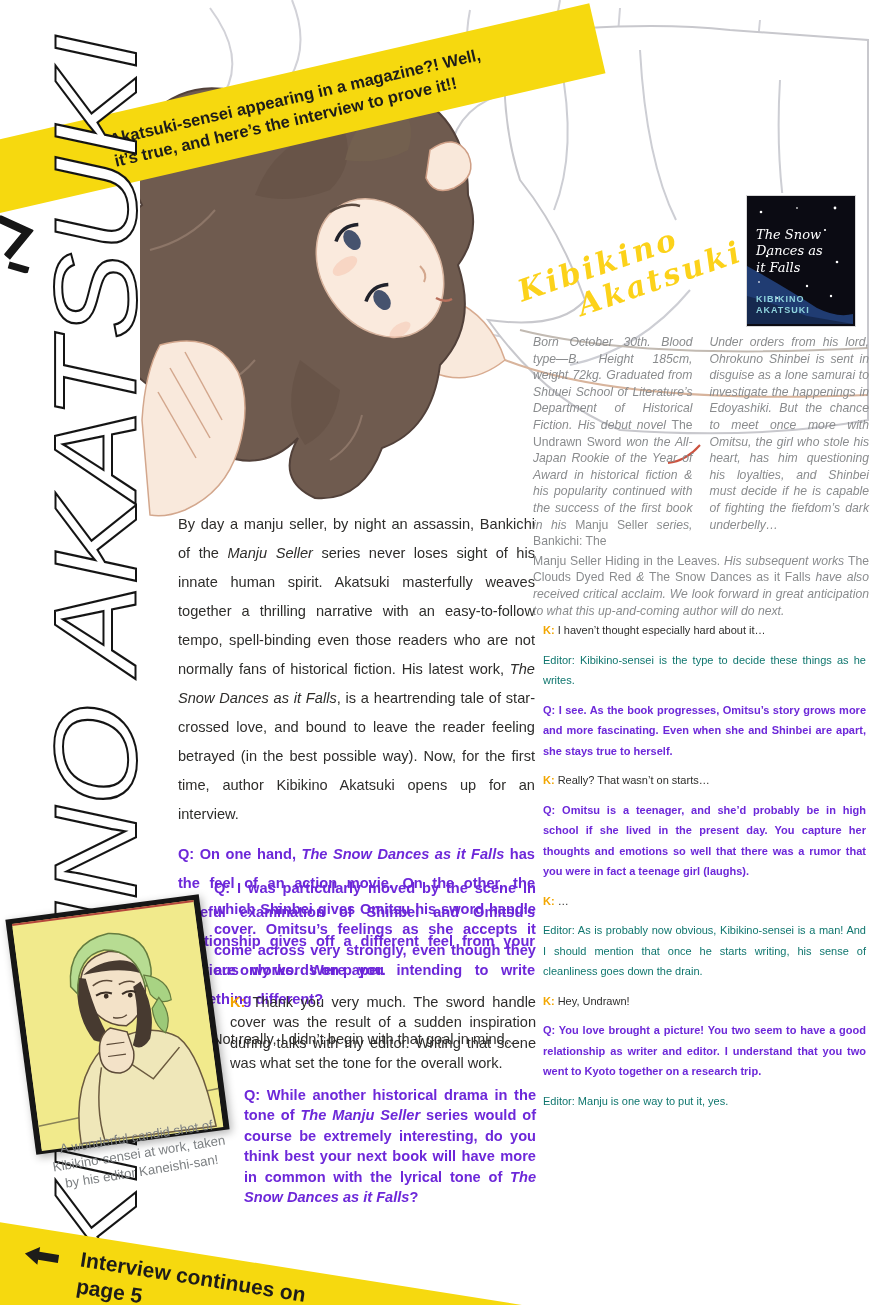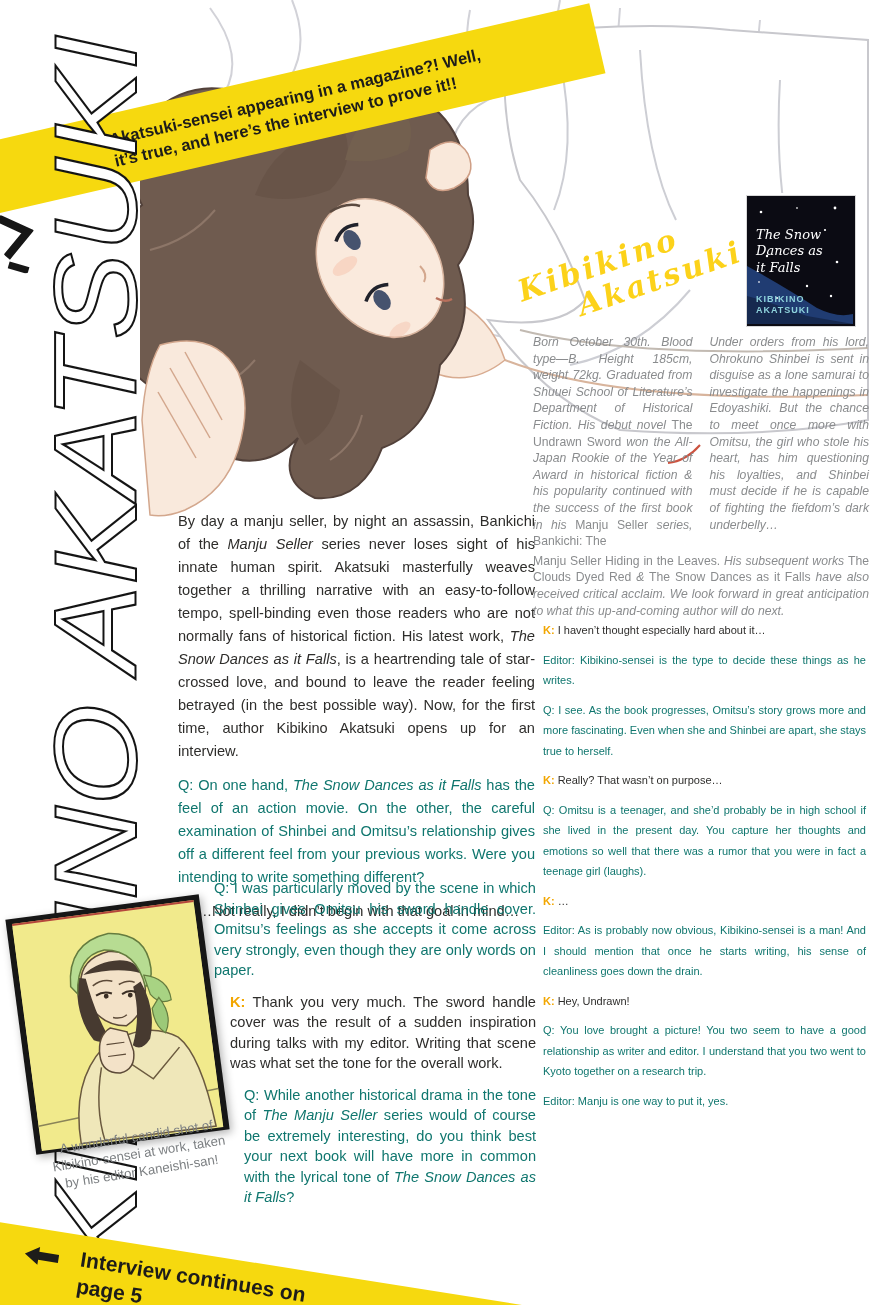--- a/index.html
+++ b/index.html
@@ -29,32 +29,32 @@
   
   .bio{position:absolute;left:533px;top:334px;width:336px;z-index:4;
     color:#8a8c8e;font-size:12.2px;line-height:16.6px;text-align:justify;}
   .bio .cols{display:flex;gap:17px;}
   .bio .col{width:163px;font-style:italic;}
   .bio .bottom{margin-top:3px;font-style:italic;}
   .run-n{font-style:normal;}
   .run-i{font-style:italic;}
   
   .acol{position:absolute;left:178px;top:510px;width:357px;font-size:14.6px;
-    line-height:23px;text-align:justify;}
+    line-height:29px;text-align:justify;}
   .acol p{margin:0 0 11px 0;}
   .indent{position:absolute;left:196px;top:878px;width:340px;font-size:14.6px;
     line-height:20.5px;text-align:justify;}
   .indent p{margin:0 0 11px 0;}
   .indent .m1{margin-left:18px;}
   .indent .m2{margin-left:34px;}
   .indent .m3{margin-left:48px;}
   .rcol{position:absolute;left:543px;top:620px;width:323px;font-size:11px;
     line-height:20.5px;text-align:justify;}
   .rcol p{margin:0 0 9px 0;}
-  .q{color:#0f766e;font-weight:400;}
+  .q{color:#6d28d9;font-weight:700;}
   .kmark{color:#f2a600;font-weight:700;}
   .ed{color:#0f766e;}
   
   .polaroid{position:absolute;left:20px;top:906px;width:195px;height:237px;
     background:#161616;padding:5px 6px;box-sizing:border-box;
     transform:rotate(-7.5deg);box-shadow:2px 3px 8px rgba(0,0,0,.3);z-index:7;}
   .polaroid .photo{width:100%;height:100%;background:#f1ea8c;border-top:2px solid #b5473c;}
   .caption{position:absolute;left:30px;top:1128px;width:218px;transform:rotate(-9deg);
     color:#7d8083;font-size:13.2px;line-height:1.32;text-align:center;z-index:7;}
   .caption span{display:block;}
@@ -205,21 +205,21 @@
   <div class="indent">
     <p class="q m1"><span>Q: I was particularly moved by the scene in which Shinbei gives Omitsu his sword handle cover. Omitsu’s feelings as she accepts it come across very strongly, even though they are only words on paper.</span></p>
     <p class="m2"><span class="kmark">K:</span> <span>Thank you very much. The sword handle cover was the result of a sudden inspiration during talks with my editor. Writing that scene was what set the tone for the overall work.</span></p>
     <p class="q m3"><span>Q: While another historical drama in the tone of </span><span class="run-i">The Manju Seller</span><span> series would of course be extremely interesting, do you think best your next book will have more in common with the lyrical tone of </span><span class="run-i">The Snow Dances as it Falls</span><span>?</span></p>
   </div>
 
   <div class="rcol">
     <p><span class="kmark">K:</span> <span>I haven’t thought especially hard about it…</span></p>
     <p class="ed">Editor: Kibikino-sensei is the type to decide these things as he writes.</p>
     <p class="q">Q: I see. As the book progresses, Omitsu’s story grows more and more fascinating. Even when she and Shinbei are apart, she stays true to herself.</p>
-    <p><span class="kmark">K:</span> <span>Really? That wasn’t on purpose…</span></p>
+    <p><span class="kmark">K:</span> <span>Really? That wasn’t on starts…</span></p>
     <p class="q">Q: Omitsu is a teenager, and she’d probably be in high school if she lived in the present day. You capture her thoughts and emotions so well that there was a rumor that you were in fact a teenage girl (laughs).</p>
     <p><span class="kmark">K:</span> <span>…</span></p>
     <p class="ed">Editor: As is probably now obvious, Kibikino-sensei is a man! And I should mention that once he starts writing, his sense of cleanliness goes down the drain.</p>
     <p><span class="kmark">K:</span> <span>Hey, Undrawn!</span></p>
     <p class="q">Q: You love brought a picture! You two seem to have a good relationship as writer and editor. I understand that you two went to Kyoto together on a research trip.</p>
     <p class="ed">Editor: Manju is one way to put it, yes.</p>
   </div>
 
   <div class="polaroid">
     <div class="photo">

